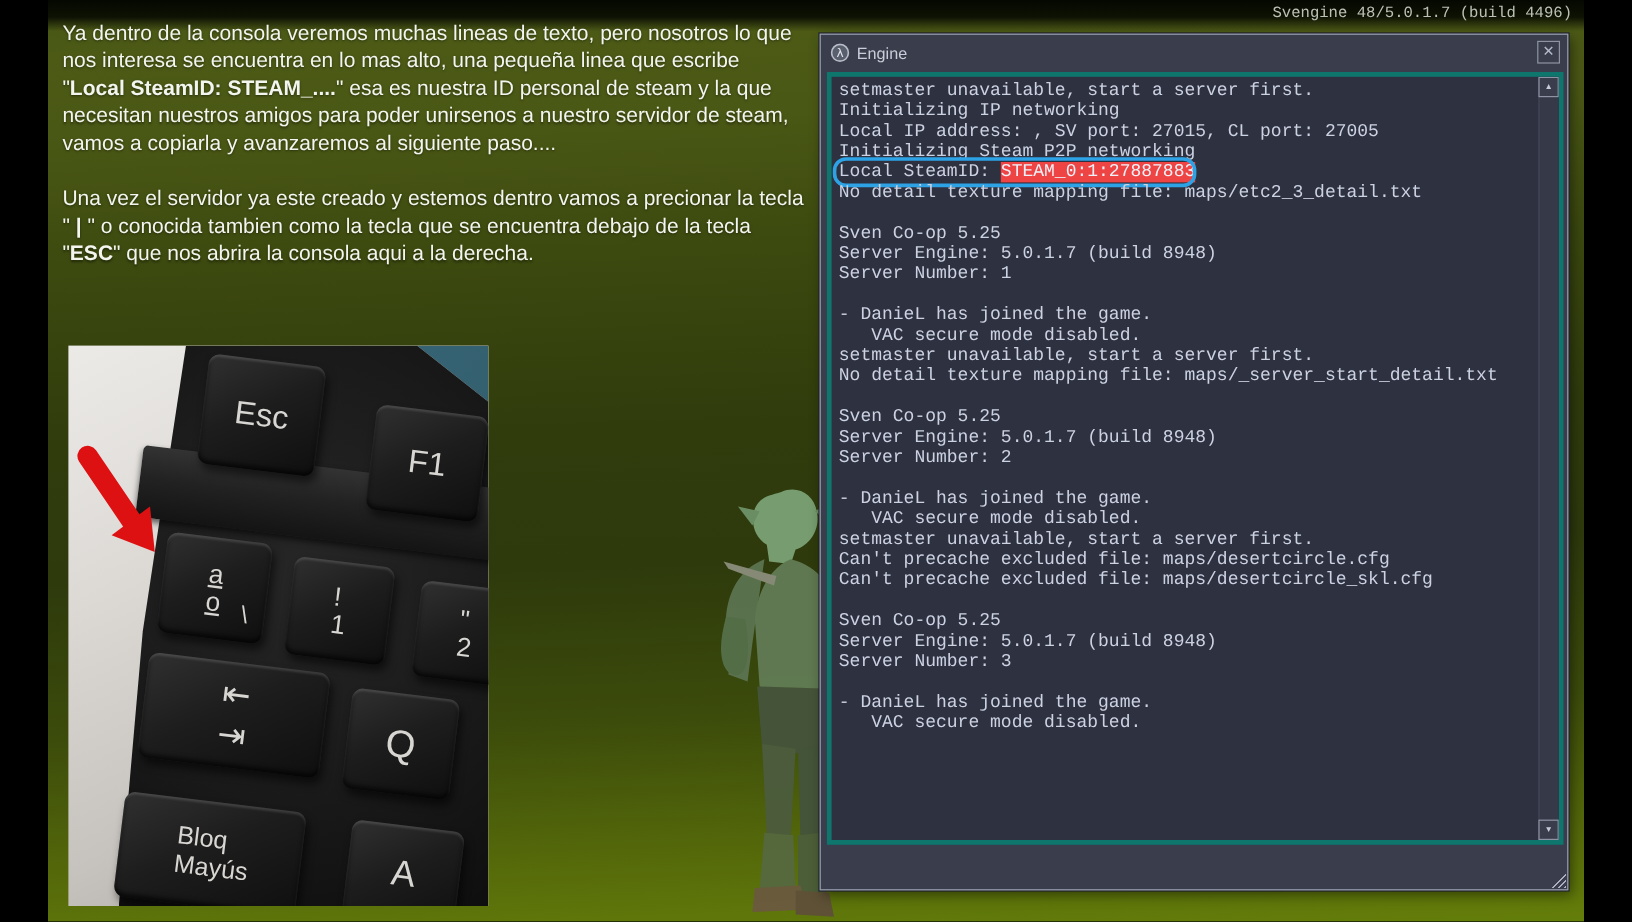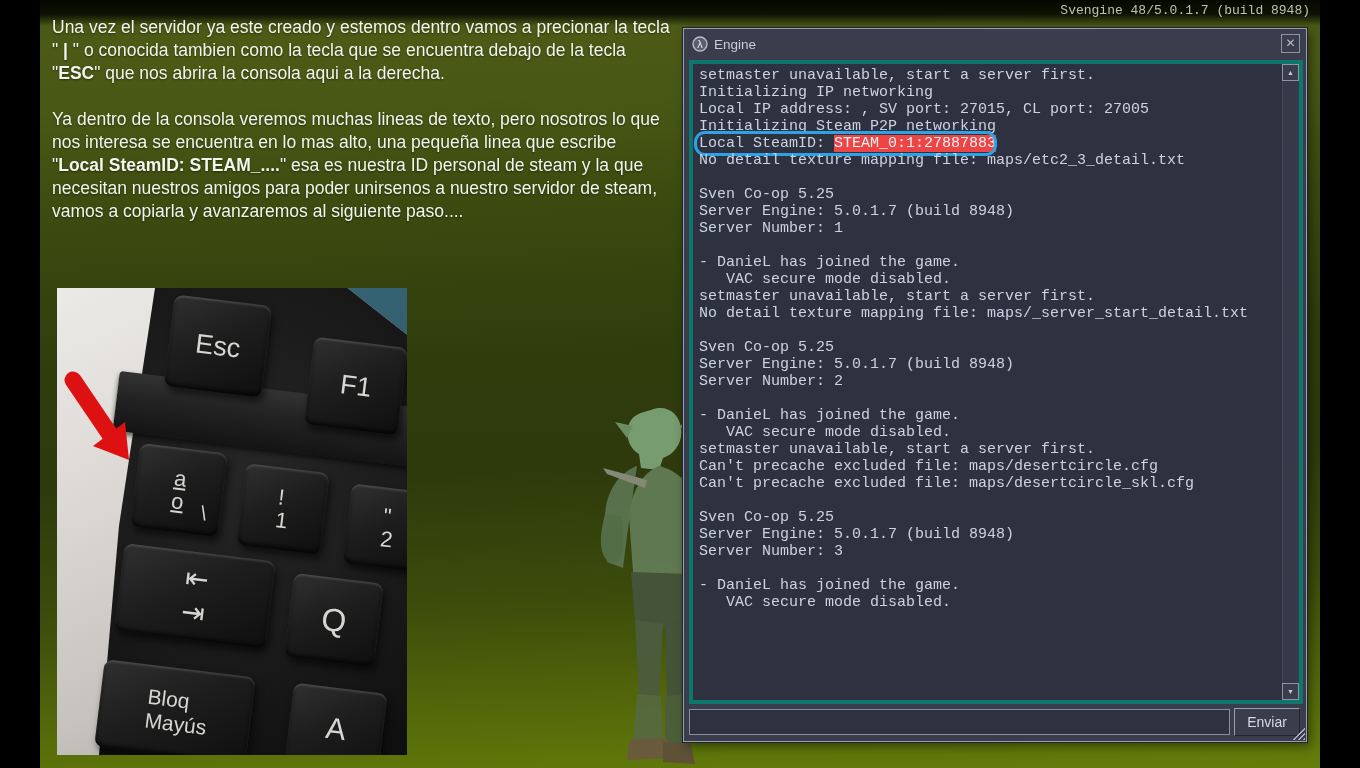--- a/index.html
+++ b/index.html
@@ -96,25 +96,25 @@
   .resize-grip { position:absolute; right:1px; bottom:1px; width:14px; height:14px;
     background:
       linear-gradient(135deg, transparent 0 56%, #aab0c0 56% 62%, transparent 62% 74%, #aab0c0 74% 80%, transparent 80% 92%, #aab0c0 92% 98%, transparent 98%); }
 </style>
 </head>
 <body>
 
 <div class="stage">
   <div class="viewport">
     <div class="top-shade"></div>
-    <div class="engine-version">Svengine 48/5.0.1.7 (build 8948)</div>
+    <div class="engine-version">Svengine 48/5.0.1.7 (build 4496)</div>
 
     <div class="tutorial">
+      <p><span>Ya dentro de la consola veremos muchas lineas de texto, pero nosotros lo que nos interesa se encuentra en lo mas alto, una pequeña linea que escribe "</span><b>Local SteamID: STEAM_....</b><span>" esa es nuestra ID personal de steam y la que necesitan nuestros amigos para poder unirsenos a nuestro servidor de steam, vamos a copiarla y avanzaremos al siguiente paso....</span></p>
       <p><span>Una vez el servidor ya este creado y estemos dentro vamos a precionar la tecla " </span><b>|</b><span> " o conocida tambien como la tecla que se encuentra debajo de la tecla "</span><b>ESC</b><span>" que nos abrira la consola aqui a la derecha.</span></p>
-      <p><span>Ya dentro de la consola veremos muchas lineas de texto, pero nosotros lo que nos interesa se encuentra en lo mas alto, una pequeña linea que escribe "</span><b>Local SteamID: STEAM_....</b><span>" esa es nuestra ID personal de steam y la que necesitan nuestros amigos para poder unirsenos a nuestro servidor de steam, vamos a copiarla y avanzaremos al siguiente paso....</span></p>
     </div>
 
     <div class="kb-photo">
       <div class="kb-teal"></div>
       <div class="kb-body"></div>
       <div class="kb-bezel"></div>
       <div class="key key-esc">
           <span>Esc</span>
         </div>
       <div class="key key-f1">
@@ -198,20 +198,16 @@
           <div class="scroll-btn scroll-up">
             <span>▲</span>
           </div>
           <div class="scroll-track"></div>
           <div class="scroll-btn scroll-down">
             <span>▼</span>
           </div>
         </div>
       </div>
 
-      <div class="input-row">
-        <input class="cmd-input" type="text" value="" style="">
-        <button class="send-btn">Enviar</button>
-      </div>
       <div class="resize-grip"></div>
     </div>
   </div>
 </div>
 
 </body></html>

